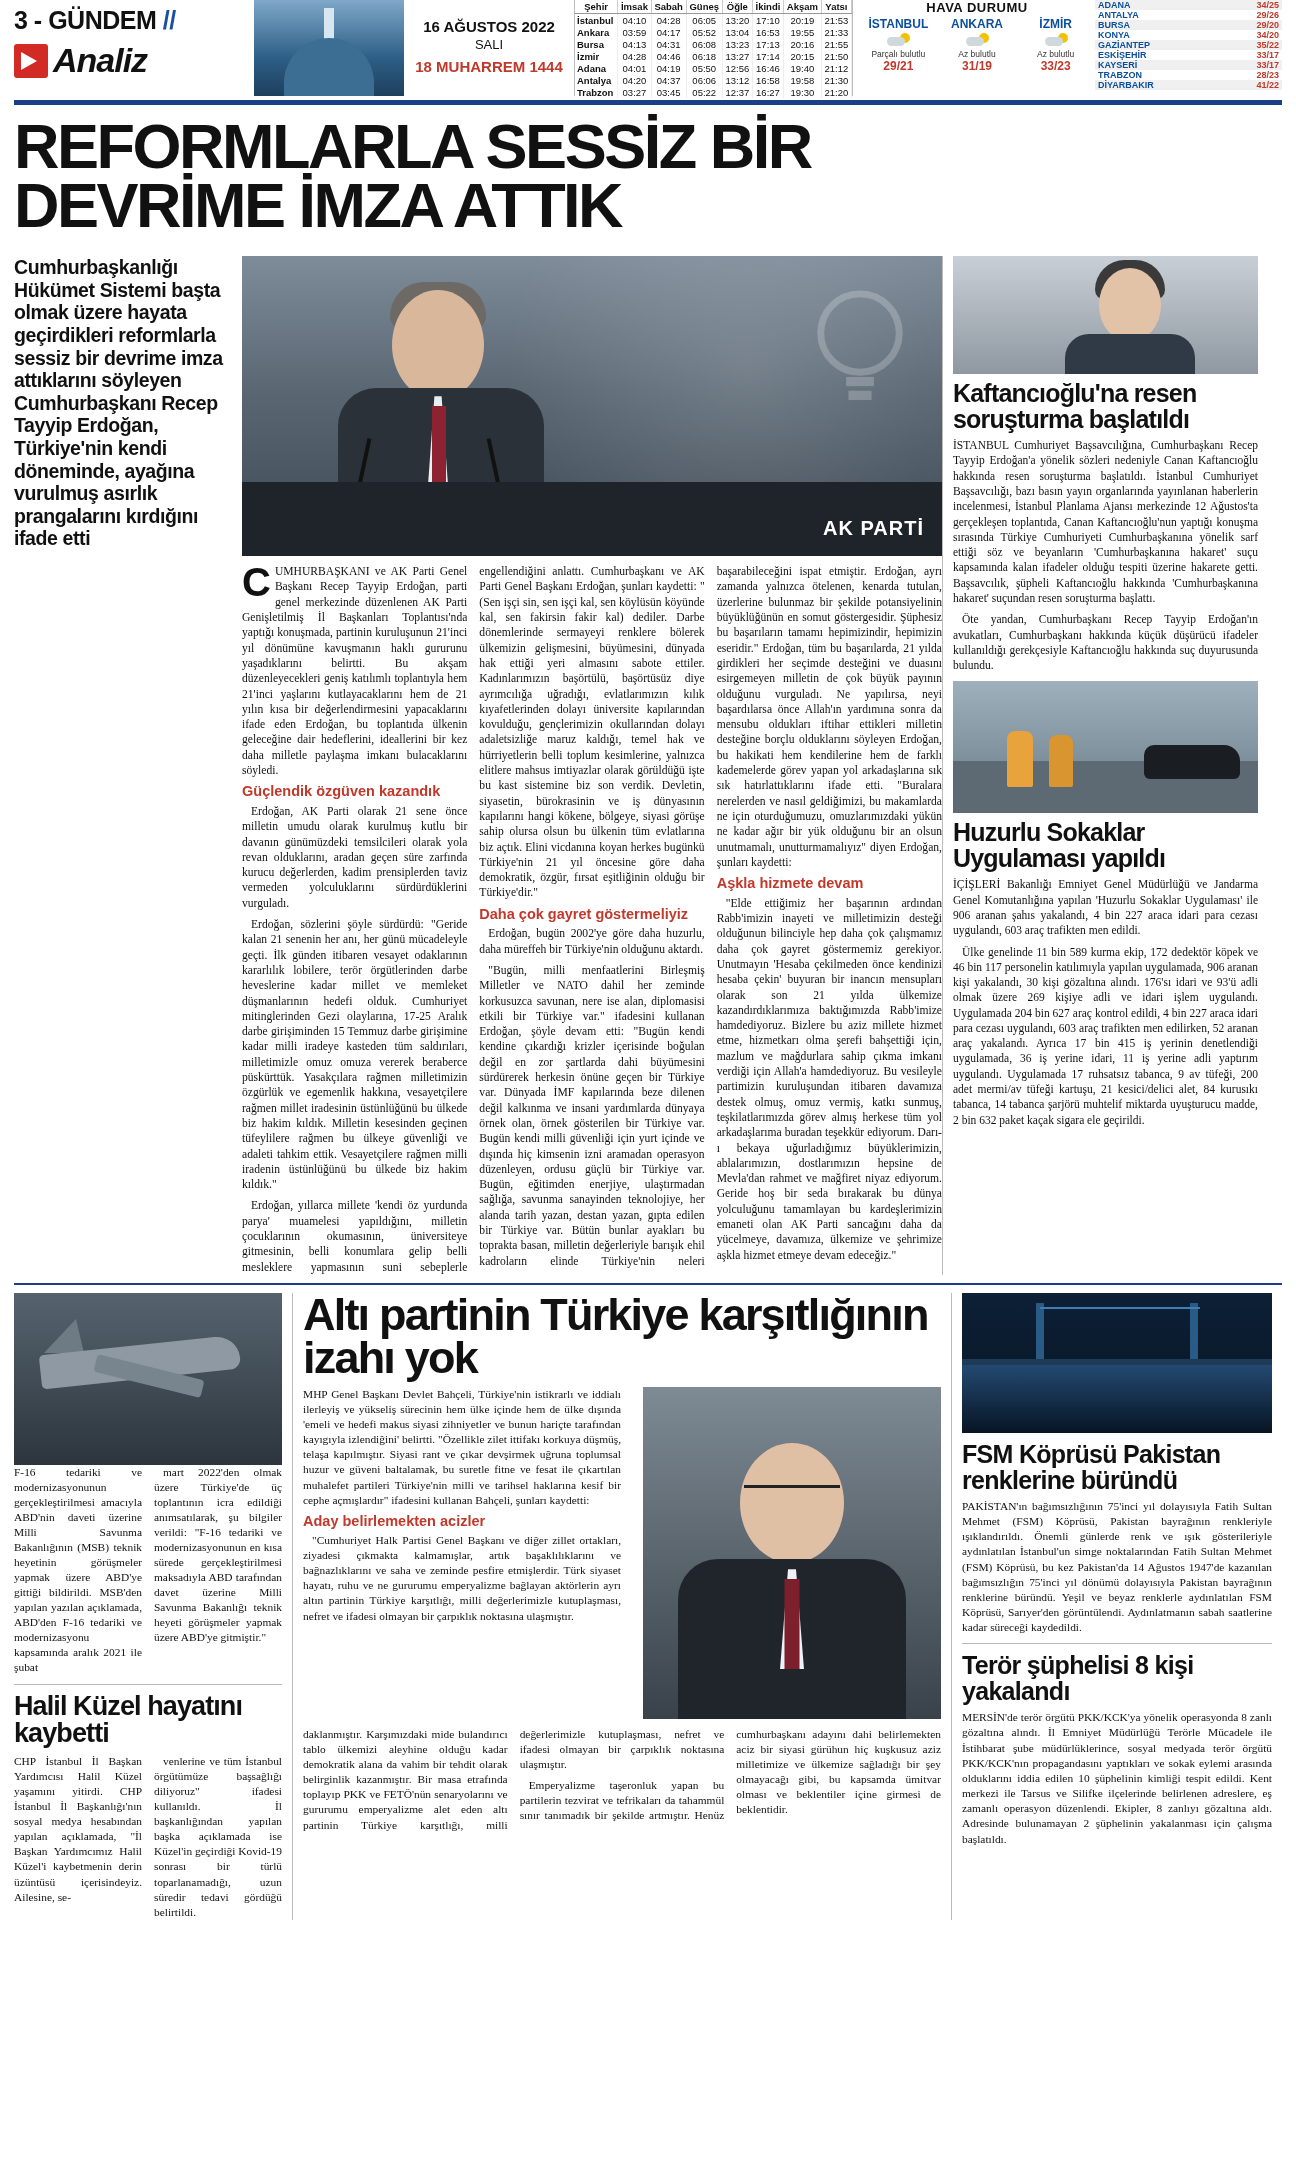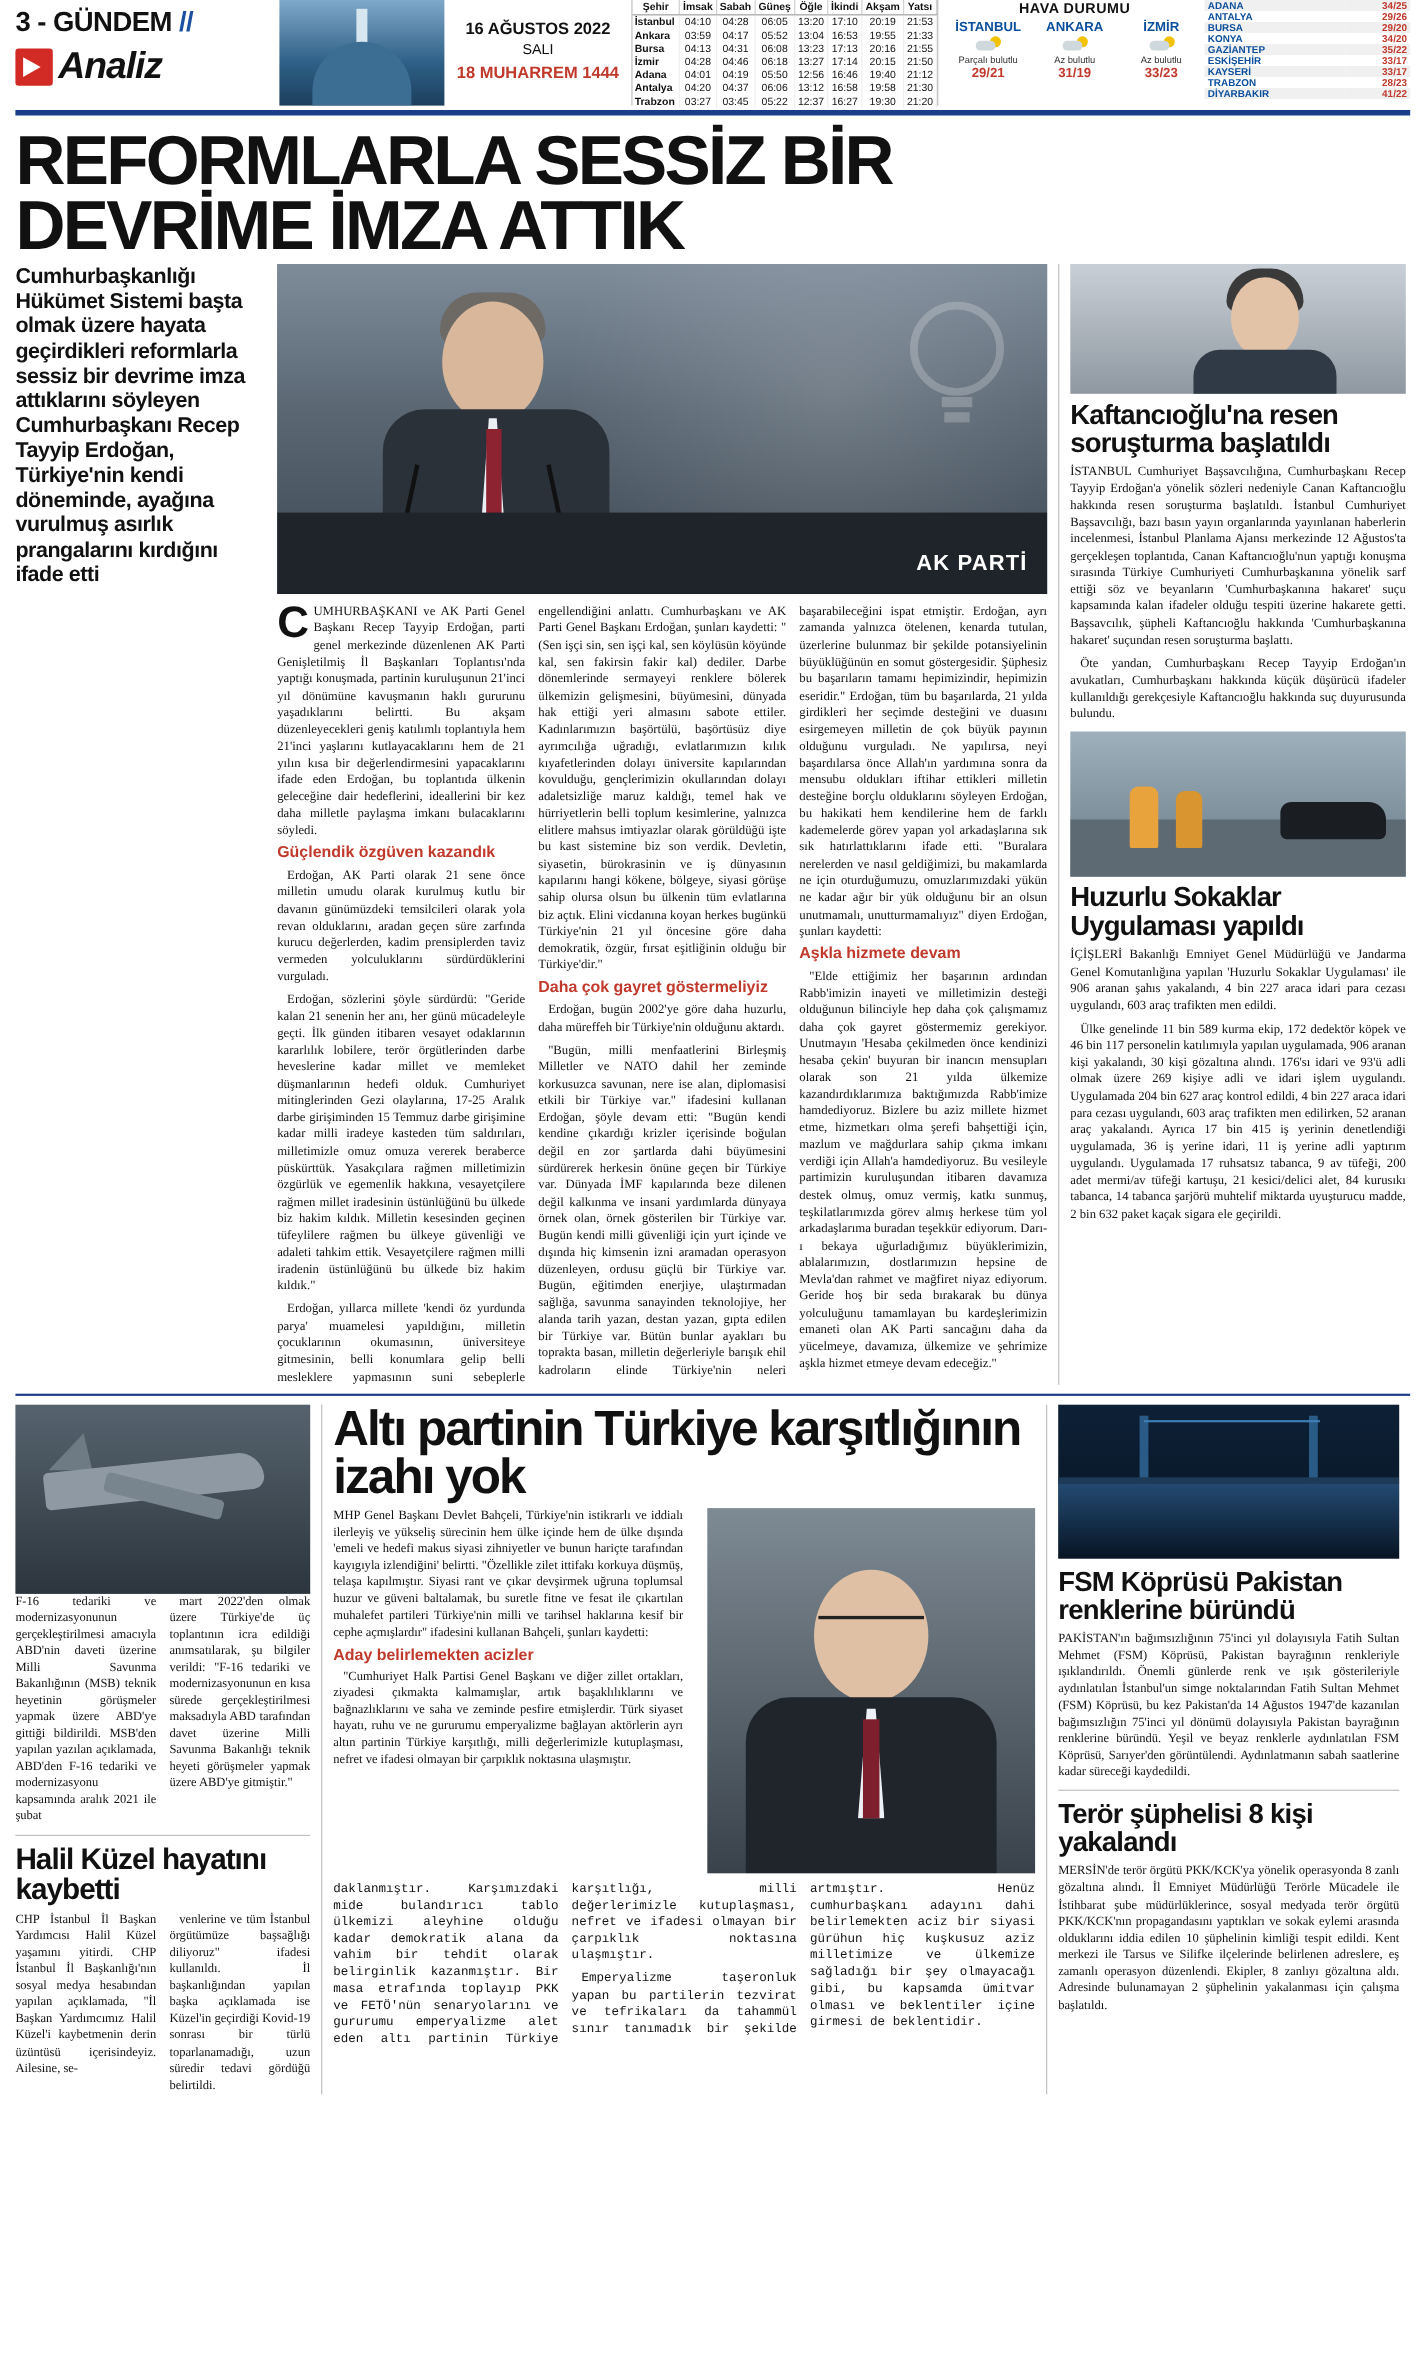--- a/index.html
+++ b/index.html
@@ -54,21 +54,21 @@
   .w-right table { border-collapse:collapse; width:100%; }
   .w-right td { font-family:"Liberation Sans", sans-serif; font-size:9px; padding:0px 3px; }
   .w-right td.n { color:#0b4f9c; font-weight:bold; }
   .w-right td.v { color:#c0392b; font-weight:bold; text-align:right; }
   .w-right tr:nth-child(odd) { background:#f0f0f0; }
 
   .rule-thick { height:5px; background:#1b3e8b; margin:4px 0 0; }
 
   
   .headline { font-family:"Liberation Sans", sans-serif; font-weight:bold; font-size:63px; line-height:0.93; letter-spacing:-2.5px; color:#111; margin:12px 0 0; width:980px; }
-  .main-area { display:flex; gap:10px; margin-top:6px; }
+  .main-area { display:flex; gap:0; margin-top:22px; }
   .col-left { width:228px; }
   .col-mid { width:700px; }
   .col-right { width:316px; border-left:1px solid #bbb; padding-left:10px; }
 
   .lede { font-family:"Liberation Sans", sans-serif; font-weight:bold; font-size:19.5px; line-height:1.16; letter-spacing:-0.4px; color:#111; }
 
   .photo-main { width:100%; height:300px; background:linear-gradient(180deg,#6f7f8e,#43505e); position:relative; overflow:hidden; border:0; }
   .photo-main .bgpan { position:absolute; inset:0; background:
       radial-gradient(circle at 72% 38%, rgba(255,255,255,.14), transparent 45%),
       linear-gradient(180deg,#7e8b99 0%, #5a6773 45%, #3c4752 100%); }
@@ -125,21 +125,21 @@
   .mhp-text { width:318px; font-size:11.4px; line-height:1.32; text-align:justify;}
   .mhp-text p { margin:0 0 6px; text-indent:9px;}
   .mhp-text p.first { text-indent:0; }
   .mhp-photo { flex:1; height:332px; background:linear-gradient(180deg,#7e8a94,#39424a); position:relative; overflow:hidden;}
   .mhp-photo .head { position:absolute; left:50%; top:56px; width:104px; height:120px; background:#e0c0a4; border-radius:52px/60px; transform:translateX(-50%); }
   .mhp-photo .glass { position:absolute; left:50%; top:98px; width:96px; height:20px; transform:translateX(-50%); border-top:3px solid #222; }
   .mhp-photo .body { position:absolute; left:50%; top:172px; width:228px; height:160px; background:#20252b; border-radius:40px 40px 0 0; transform:translateX(-50%);}
   .mhp-photo .shirt { position:absolute; left:50%; top:182px; width:40px; height:100px; background:#eef2f6; transform:translateX(-50%); clip-path:polygon(40% 0,60% 0,80% 100%,20% 100%);}
   .mhp-photo .tie { position:absolute; left:50%; top:192px; width:15px; height:90px; background:#7d1f2c; transform:translateX(-50%);}
   .b-mid-cols { column-count:3; column-gap:12px; font-size:11.4px; line-height:1.32; text-align:justify; margin-top:8px; }
-  .b-mid-cols p { margin:0 0 6px; text-indent:9px;font-family:Liberation Mono, monospace; }
+  .b-mid-cols p { margin:0 0 6px; text-indent:9px; }
   .b-mid-cols p.first { text-indent:0; }
 
   .bridge-photo { width:100%; height:140px; background:linear-gradient(180deg,#0d2036,#071423); position:relative; overflow:hidden; }
   .bridge-photo .deck { position:absolute; left:0; top:66px; width:100%; height:6px; background:#1d3a57; }
   .bridge-photo .t1 { position:absolute; left:74px; top:10px; width:8px; height:62px; background:#2a5a86; }
   .bridge-photo .t2 { position:absolute; right:74px; top:10px; width:8px; height:62px; background:#2a5a86; }
   .bridge-photo .cab { position:absolute; left:78px; top:14px; width:160px; height:56px; border-top:2px solid #3f7db5; border-radius:0 0 120px 0; }
   .bridge-photo .glow { position:absolute; left:0; top:72px; width:100%; height:68px; background:linear-gradient(180deg, rgba(60,120,180,.5), rgba(5,20,35,.1)); }
   .br-head { font-family:"Liberation Sans", sans-serif; font-weight:bold; font-size:25px; line-height:1.04; letter-spacing:-0.7px; margin:8px 0 6px; }
   .br-body { font-size:11.4px; line-height:1.33; text-align:justify; }

